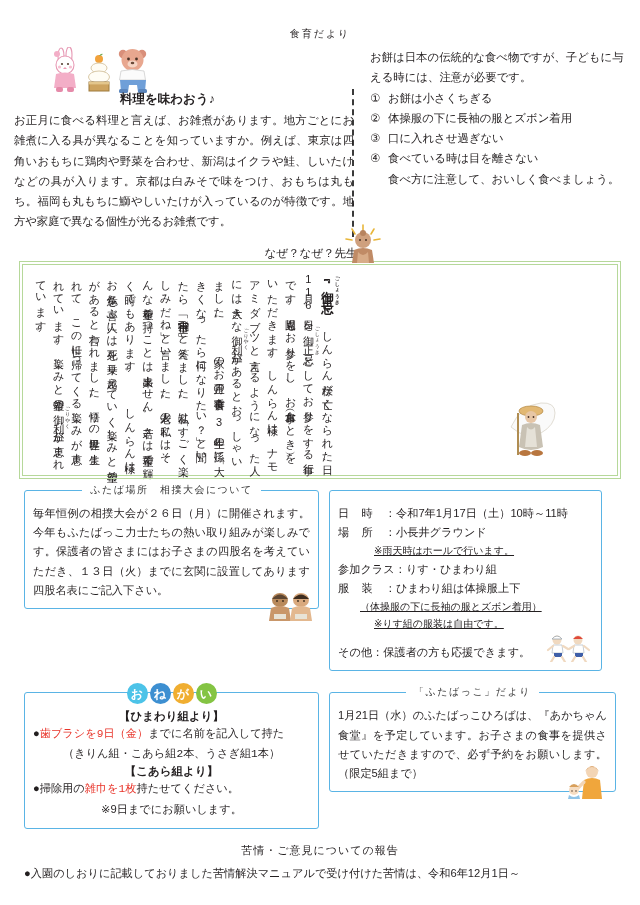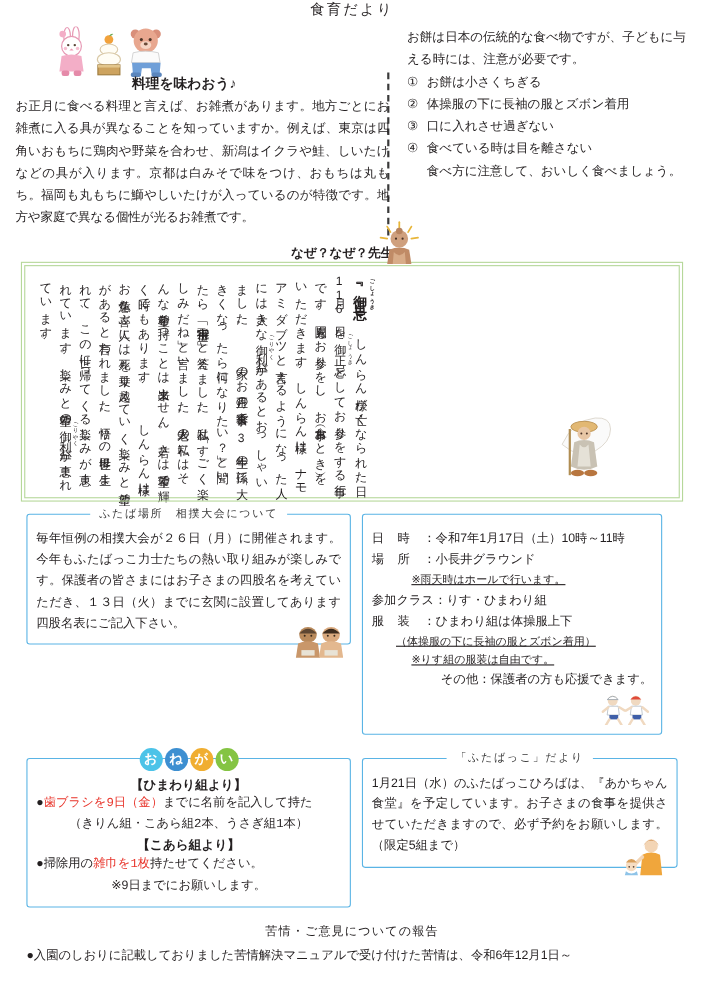--- a/index.html
+++ b/index.html
@@ -11,22 +11,23 @@
     width: 640px; height: 905px;
     font-family: "Liberation Sans", "DejaVu Sans", sans-serif;
     color: #231f20;
     position: relative;
     overflow: hidden;
   }
 
   
   .page-title {
     text-align: center;
-    font-size: 13px;
+    font-size: 10px;
     letter-spacing: 2px;
+    padding-top: 27px;
     font-family: Liberation Sans, sans-serif;
   }
 
   
   .top-region {
     display: flex;
     padding: 6px 14px 0 14px;
     position: relative;
   }
   .top-left { width: 340px; position: relative; }
@@ -72,21 +73,21 @@
   }
   ol.mochi-list li { display: flex; gap: 5px; }
   ol.mochi-list li .num { width: 13px; flex: none; }
   .note-tail { font-size: 11.4px; line-height: 1.78; padding-left: 18px; }
 
   
   .naze-wrap { position: relative; margin-top: 14px; }
   .naze-title {
     text-align: center;
     font-size: 11.5px;
-    font-weight: bold;
+    font-weight: normal;
     position: relative;
     z-index: 3;
     padding-right: 18px;
   }
   .monk-icon {
     position: absolute;
     right: 258px; top: -22px;
     z-index: 4;
   }
   .vbox {
@@ -402,21 +403,21 @@
     <div class="kv">
       <span class="k">
         <b>服</b>
         <b>装</b>
         <b>：</b>
       </span>
       <span class="v">ひまわり組は体操服上下</span>
     </div>
     <div class="sub-line ind2">（体操服の下に長袖の服とズボン着用）</div>
     <div class="sub-line">※りす組の服装は自由です。</div>
-    <div style="display:flex; align-items:flex-end;flex-direction:column;">
+    <div style="display:flex; align-items:flex-end;">
       <div class="box-body" style="flex:1">その他：保護者の方も応援できます。</div>
       <span>
         <svg width="48" height="30" viewBox="0 0 48 30">
           <circle cx="12" cy="8" r="4.5" fill="#f0d9c0"></circle>
           <path d="M7 7 q5 -6 10 0 z" fill="#fff" stroke="#9aa4ad" stroke-width="0.8"></path>
           <path d="M8 13 h9 l1 8 h-11z" fill="#ffffff" stroke="#b9c2ca" stroke-width="0.8"></path>
           <rect x="9" y="21" width="8" height="4" fill="#3f5fa8"></rect>
           <path d="M9 25 l-3 5 M17 25 l3 5" stroke="#f0d9c0" stroke-width="2.2" stroke-linecap="round"></path>
           <path d="M8 14 l-5 4 M18 14 l5 3" stroke="#f0d9c0" stroke-width="2.2" stroke-linecap="round"></path>
           <circle cx="33" cy="8" r="4.5" fill="#f0d9c0"></circle>

